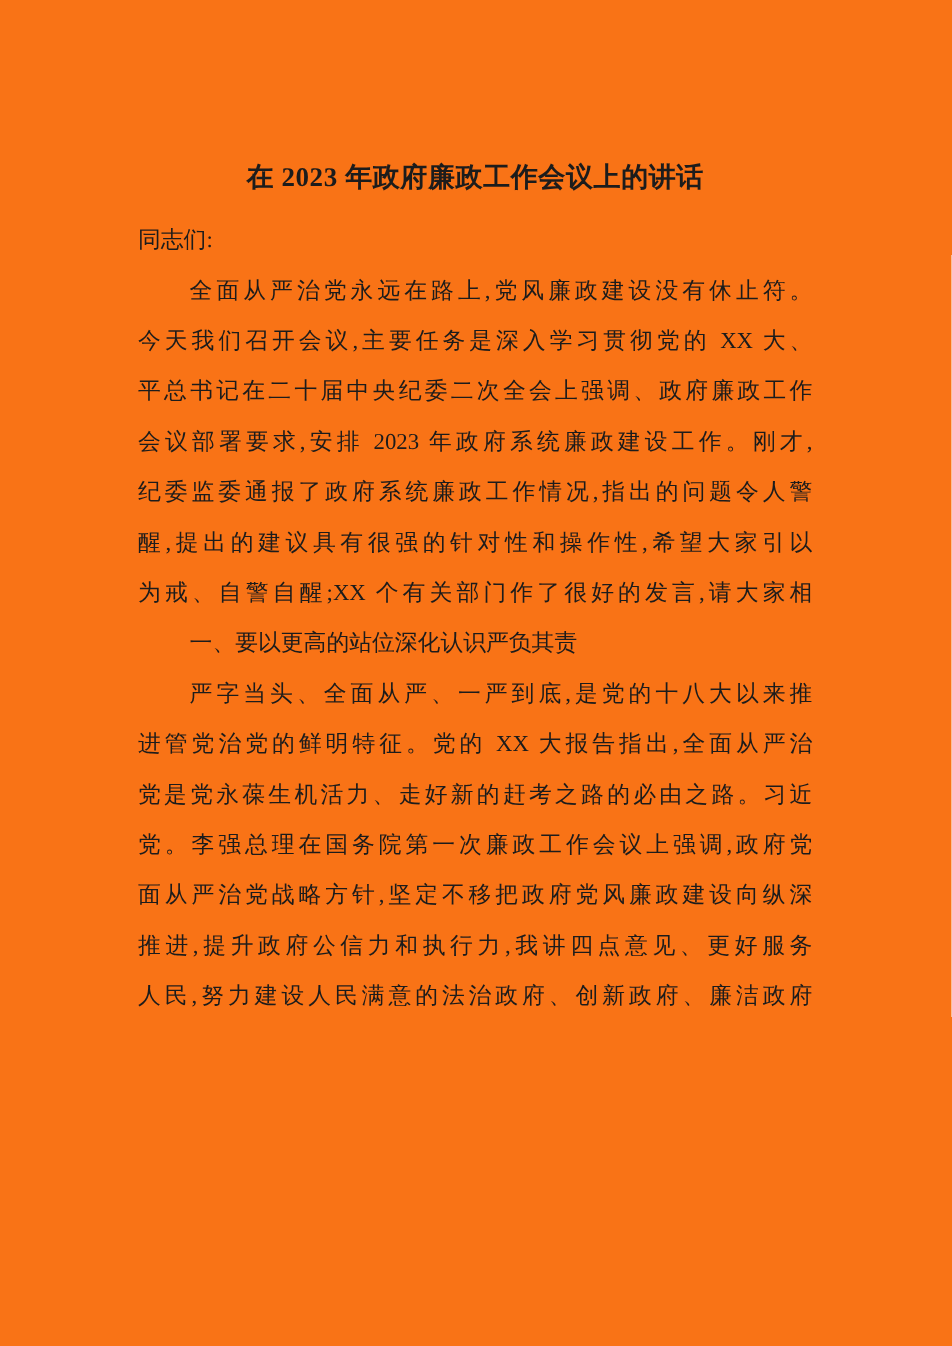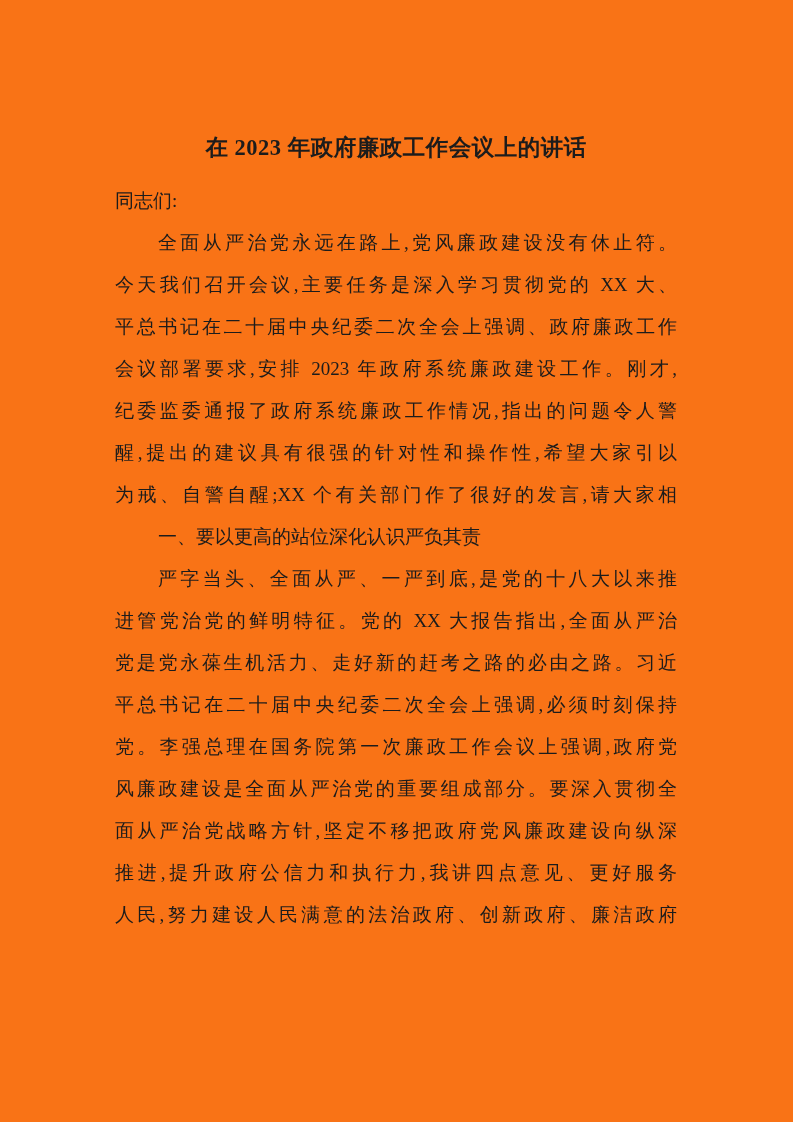--- a/index.html
+++ b/index.html
@@ -61,21 +61,19 @@
         <div class="line jl">醒,提出的建议具有很强的针对性和操作性,希望大家引以</div>
         <div class="line jl">为戒、自警自醒;XX 个有关部门作了很好的发言,请大家相</div>
       </div>
       <div class="para">
         <div class="line ll indent">一、要以更高的站位深化认识严负其责</div>
       </div>
       <div class="para">
         <div class="line jl indent">严字当头、全面从严、一严到底,是党的十八大以来推</div>
         <div class="line jl">进管党治党的鲜明特征。党的 XX 大报告指出,全面从严治</div>
         <div class="line jl">党是党永葆生机活力、走好新的赶考之路的必由之路。习近</div>
-        <div class="line jl">平总书记在二十届中央纪委二次全会上强调,必须时刻保持</div>
         <div class="line jl">党。李强总理在国务院第一次廉政工作会议上强调,政府党</div>
-        <div class="line jl">风廉政建设是全面从严治党的重要组成部分。要深入贯彻全</div>
         <div class="line jl">面从严治党战略方针,坚定不移把政府党风廉政建设向纵深</div>
         <div class="line jl">推进,提升政府公信力和执行力,我讲四点意见、更好服务</div>
         <div class="line jl">人民,努力建设人民满意的法治政府、创新政府、廉洁政府</div>
       </div>
     </div>
 </div>
 
 </body></html>

